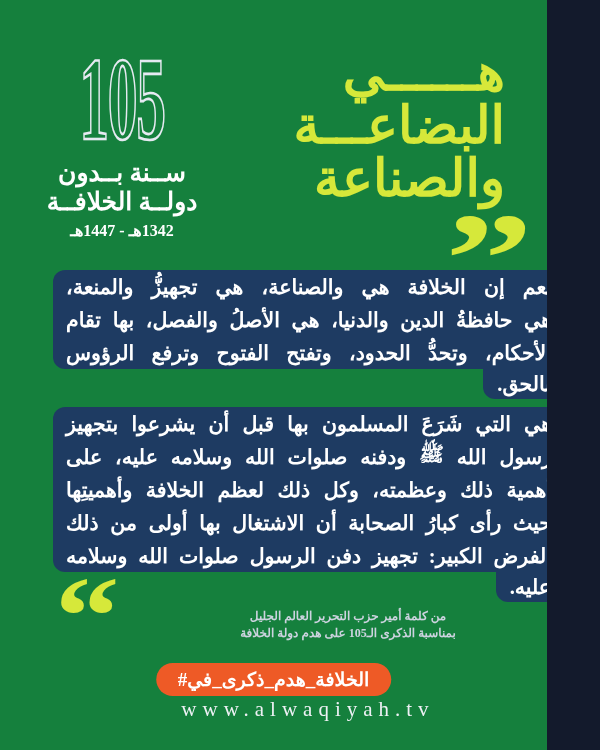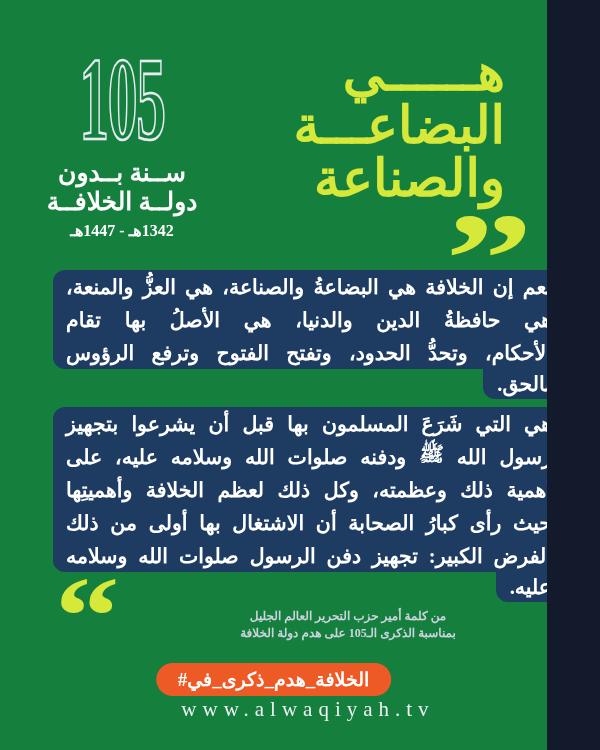--- a/index.html
+++ b/index.html
@@ -90,33 +90,33 @@
   <div id="close-quote" class="quote-glyph">”</div>
 
   <div id="content">
     <div class="para">
         <div class="panel">
           <div class="pline">
             <span>نعم</span>
             <span>إن</span>
             <span>الخلافة</span>
             <span>هي</span>
-            <span>البضاعةُ</span>
             <span>والصناعة،</span>
             <span>هي</span>
-            <span>العزُّ</span>
+            <span>تجهيزُّ</span>
             <span>والمنعة،</span>
           </div>
           <div class="pline">
             <span>هي</span>
             <span>حافظةُ</span>
             <span>الدين</span>
             <span>والدنيا،</span>
             <span>هي</span>
             <span>الأصلُ</span>
+            <span>والفصل،</span>
             <span>بها</span>
             <span>تقام</span>
           </div>
           <div class="pline">
             <span>الأحكام،</span>
             <span>وتحدُّ</span>
             <span>الحدود،</span>
             <span>وتفتح</span>
             <span>الفتوح</span>
             <span>وترفع</span>

